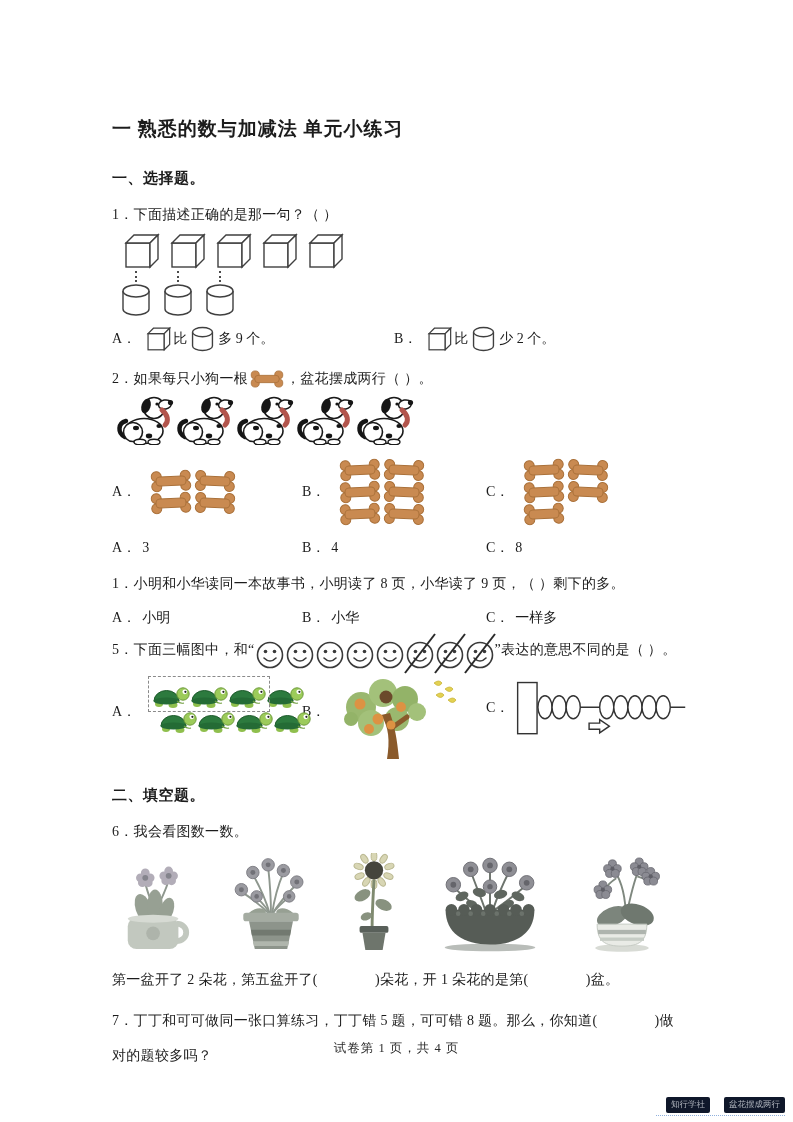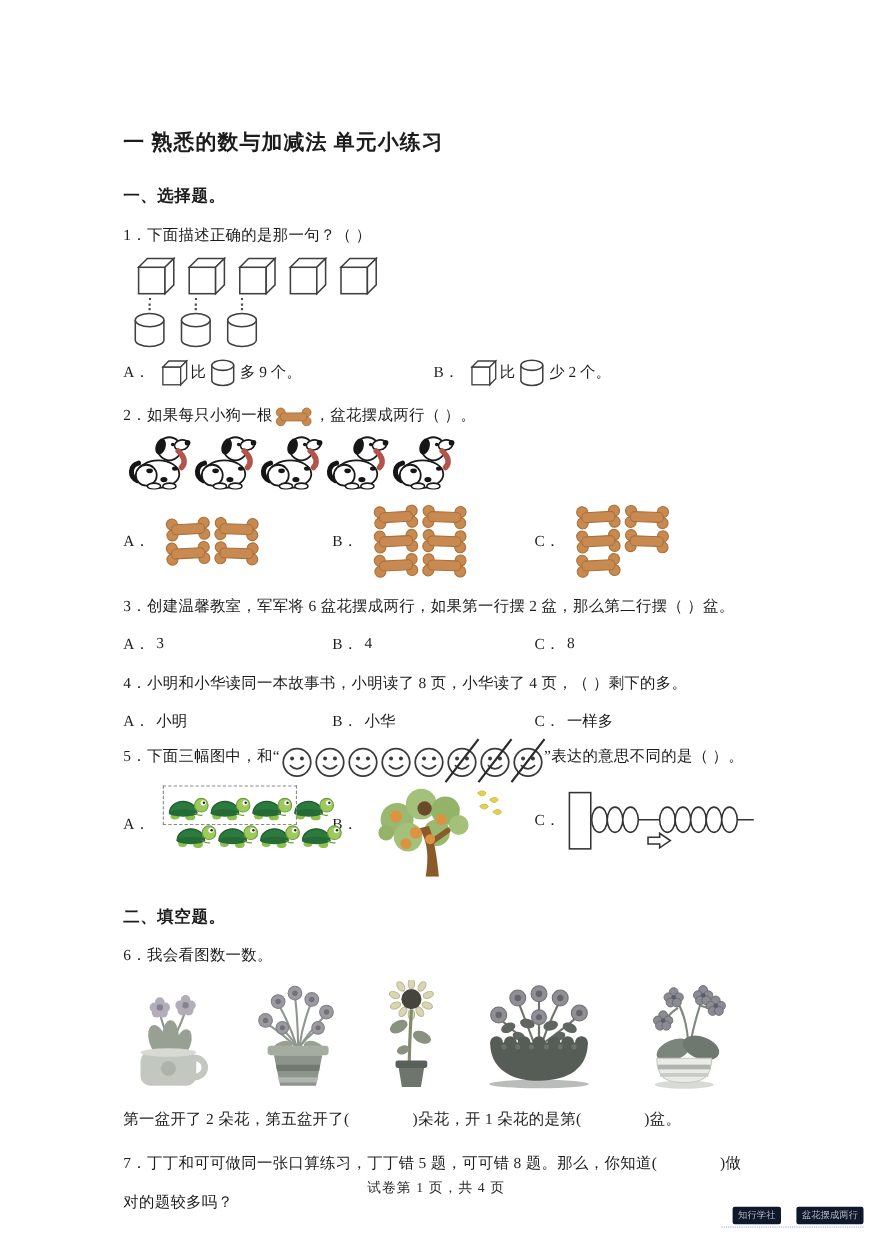--- a/index.html
+++ b/index.html
@@ -35,21 +35,21 @@
   .smiley-slash{display:none;}
   .crossed .smiley-slash{display:initial;}
   .turtle-block{position:relative;margin-left:10px;margin-top:4px;}
   .turtle-row{display:flex;}
   .turtle-row+.turtle-row{margin-left:7px;margin-top:-2px;}
   .dash-box{position:absolute;left:-4px;top:-5px;width:120px;height:34px;border:1.5px dashed #8a8a8a;}
   
   .pot-row{display:flex;justify-content:space-between;align-items:flex-end;width:548px;padding-left:6px;margin-top:8px;height:102px;}
   .fill-line{margin-top:18px;font-size:14px;letter-spacing:.3px;white-space:nowrap;}
   .q7{margin-top:14px;font-size:14px;letter-spacing:.3px;line-height:35px;white-space:pre-line;}
-  .footer{position:absolute;left:0;right:0;top:1072px;text-align:center;font-size:12.5px;letter-spacing:1px;color:#2a2a2a;}
+  .footer{position:absolute;left:0;right:0;top:1040px;text-align:center;font-size:12.5px;letter-spacing:1px;color:#2a2a2a;}
   .wm{position:absolute;right:8px;bottom:6px;border-bottom:1px dotted #8fb0de;padding-bottom:2px;}
   .wm span{display:inline-block;background:#0f172a;color:#b2b7bf;font-size:8.5px;font-family:"Liberation Sans",sans-serif;padding:2px 5px;margin-left:10px;border-radius:2px;}
   svg{display:block;}
   .ic{display:inline-block;line-height:0;margin:0 2px;vertical-align:middle;}
 </style>
 </head>
 <body>
 
 <div class="content">
 
@@ -445,37 +445,36 @@
                 <circle cx="35.5" cy="6" r="5"></circle>
                 <circle cx="35.5" cy="16" r="5"></circle>
                 <rect x="6" y="6.5" width="30" height="9" rx="4"></rect>
               </g>
             </svg>
           </span>
         </div>
     </div>
   </div>
 
-  <div class="q">3．创建温馨教室，军军将 6 盆花摆成两行，如果第一行摆 2 盆，那么第二行摆（  ）盆。</div>
   <div class="opt3">
     <div class="opt">
         <span class="lab">A．</span>
         <span>3</span>
       </div>
     <div class="opt">
         <span class="lab">B．</span>
         <span>4</span>
       </div>
     <div class="opt">
         <span class="lab">C．</span>
         <span>8</span>
       </div>
   </div>
 
-  <div class="q">4．小明和小华读同一本故事书，小明读了 8 页，小华读了 4 页，（  ）剩下的多。</div>
+  <div class="q">1．小明和小华读同一本故事书，小明读了 8 页，小华读了 9 页，（  ）剩下的多。</div>
   <div class="opt3">
     <div class="opt">
         <span class="lab">A．</span>
         <span>小明</span>
       </div>
     <div class="opt">
         <span class="lab">B．</span>
         <span>小华</span>
       </div>
     <div class="opt">

